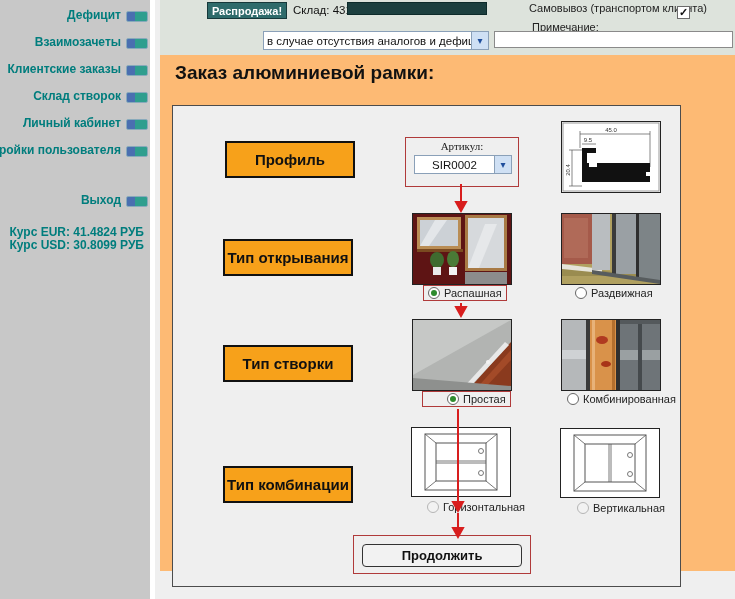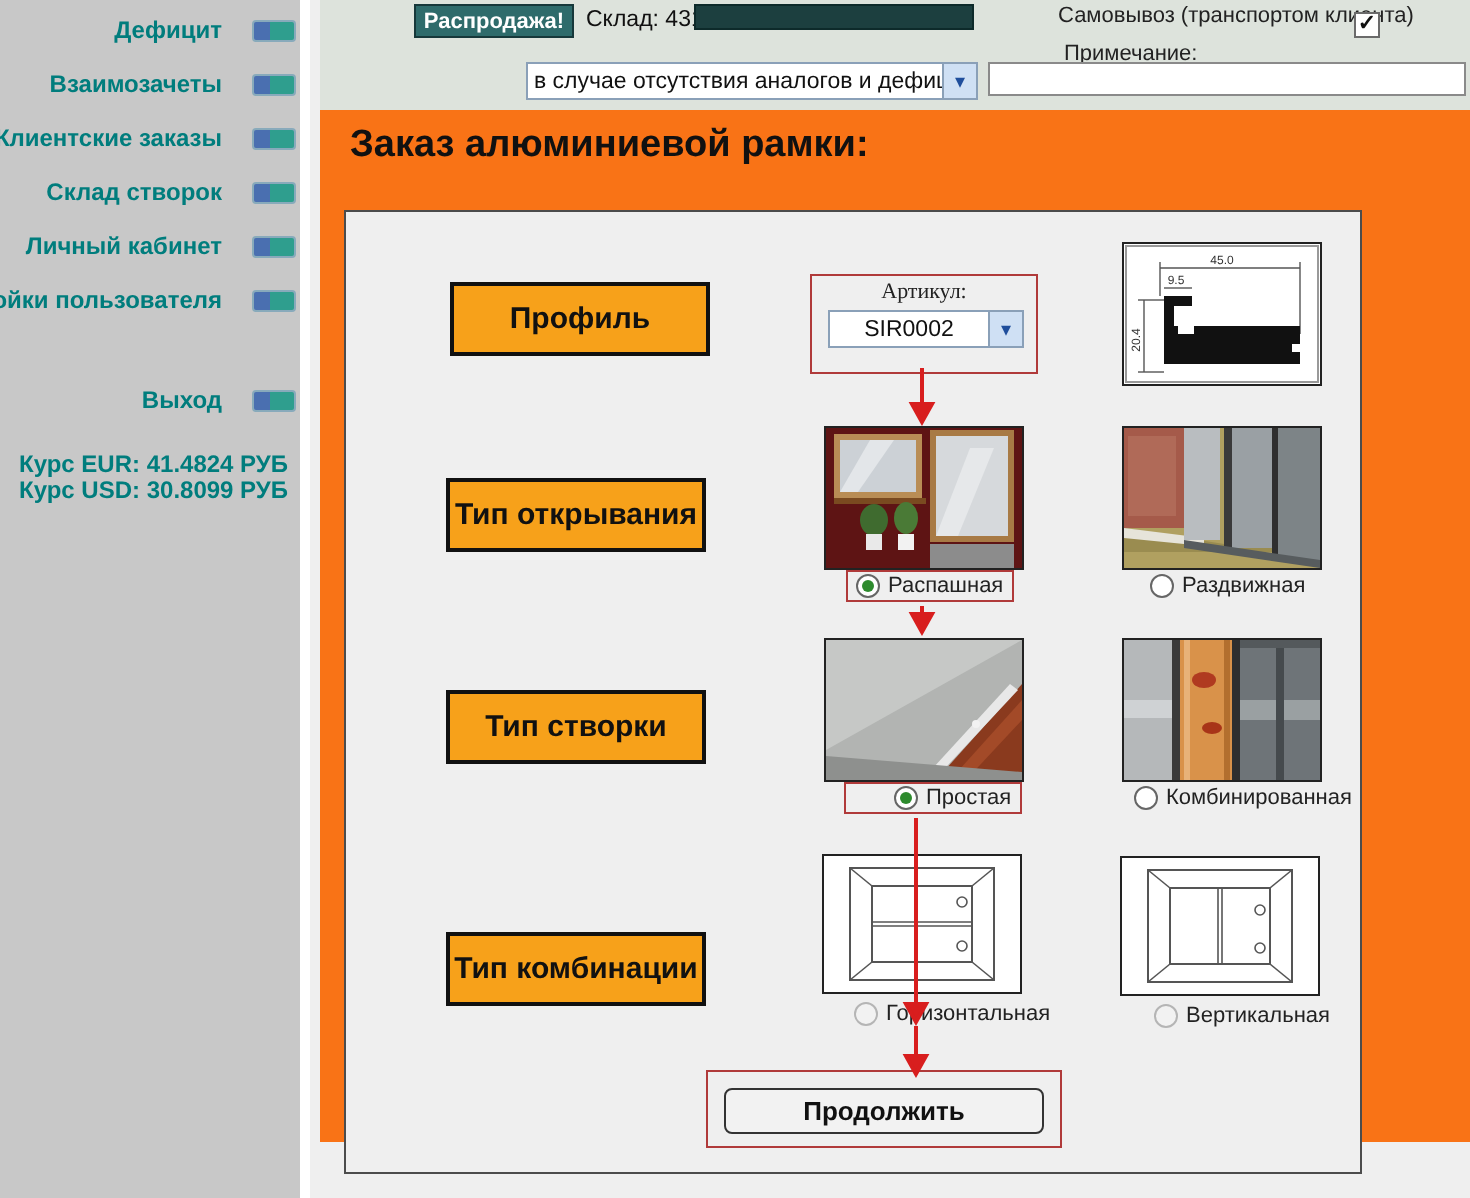--- a/index.html
+++ b/index.html
@@ -2,30 +2,30 @@
 <html><head>
 <meta charset="utf-8">
 <style>
   * { margin:0; padding:0; box-sizing:border-box; }
   html,body { width:735px; height:599px; }
   body { font-family:"Liberation Sans", sans-serif; background:#efefef; position:relative; overflow:hidden; }
 
   
   .sidebar { position:absolute; left:0; top:0; width:155px; height:599px;
              background:#c8c8c8; border-right:5px solid #ffffff; }
-  .side-item { position:absolute; right:2px; height:14px; display:flex; align-items:center; gap:15px; cursor:pointer; white-space:nowrap; }
+  .side-item { position:absolute; right:2px; height:14px; display:flex; align-items:flex-end; gap:5px; cursor:pointer; white-space:nowrap; }
   .side-item .lbl { color:#007d7d; font-weight:bold; font-size:12px; }
   .side-icon { width:22px; height:11px; border-radius:2px; flex:0 0 auto;
                background:linear-gradient(to right,#4a6fb0 0 40%, #2f9e8e 40% 100%);
                border:1px solid #8ab; }
   .rates { position:absolute; right:6px; top:226px; text-align:right;
            color:#007d7d; font-weight:bold; font-size:12px; line-height:13px; }
 
   
-  .content { position:absolute; left:160px; top:0; width:575px; height:571px; background:#f97316; }
+  .content { position:absolute; left:160px; top:0; width:575px; height:571px; background:#fdba74; }
   .topbar { position:absolute; left:0; top:0; width:575px; height:55px; background:#dde3dc; }
 
   .sale-btn { position:absolute; left:47px; top:2px; width:80px; height:17px;
               background:#2e6b6b; color:#fff; font-weight:bold; font-size:11px;
               border:1px solid #16383a; display:flex; align-items:center; justify-content:center; cursor:pointer; }
   .stock { position:absolute; left:133px; top:4px; font-size:11.5px; color:#111; }
   .dark-bar { position:absolute; left:187px; top:2px; width:140px; height:13px; background:#1c3f3f; border:1px solid #0d2a2a; }
   .pickup-lbl { position:absolute; left:369px; top:2px; font-size:11px; color:#222; }
   .checkbox { position:absolute; left:517px; top:6px; width:13px; height:13px; background:#fff;
               border:1px solid #6b6b6b; font-size:11px; line-height:11px; text-align:center;

